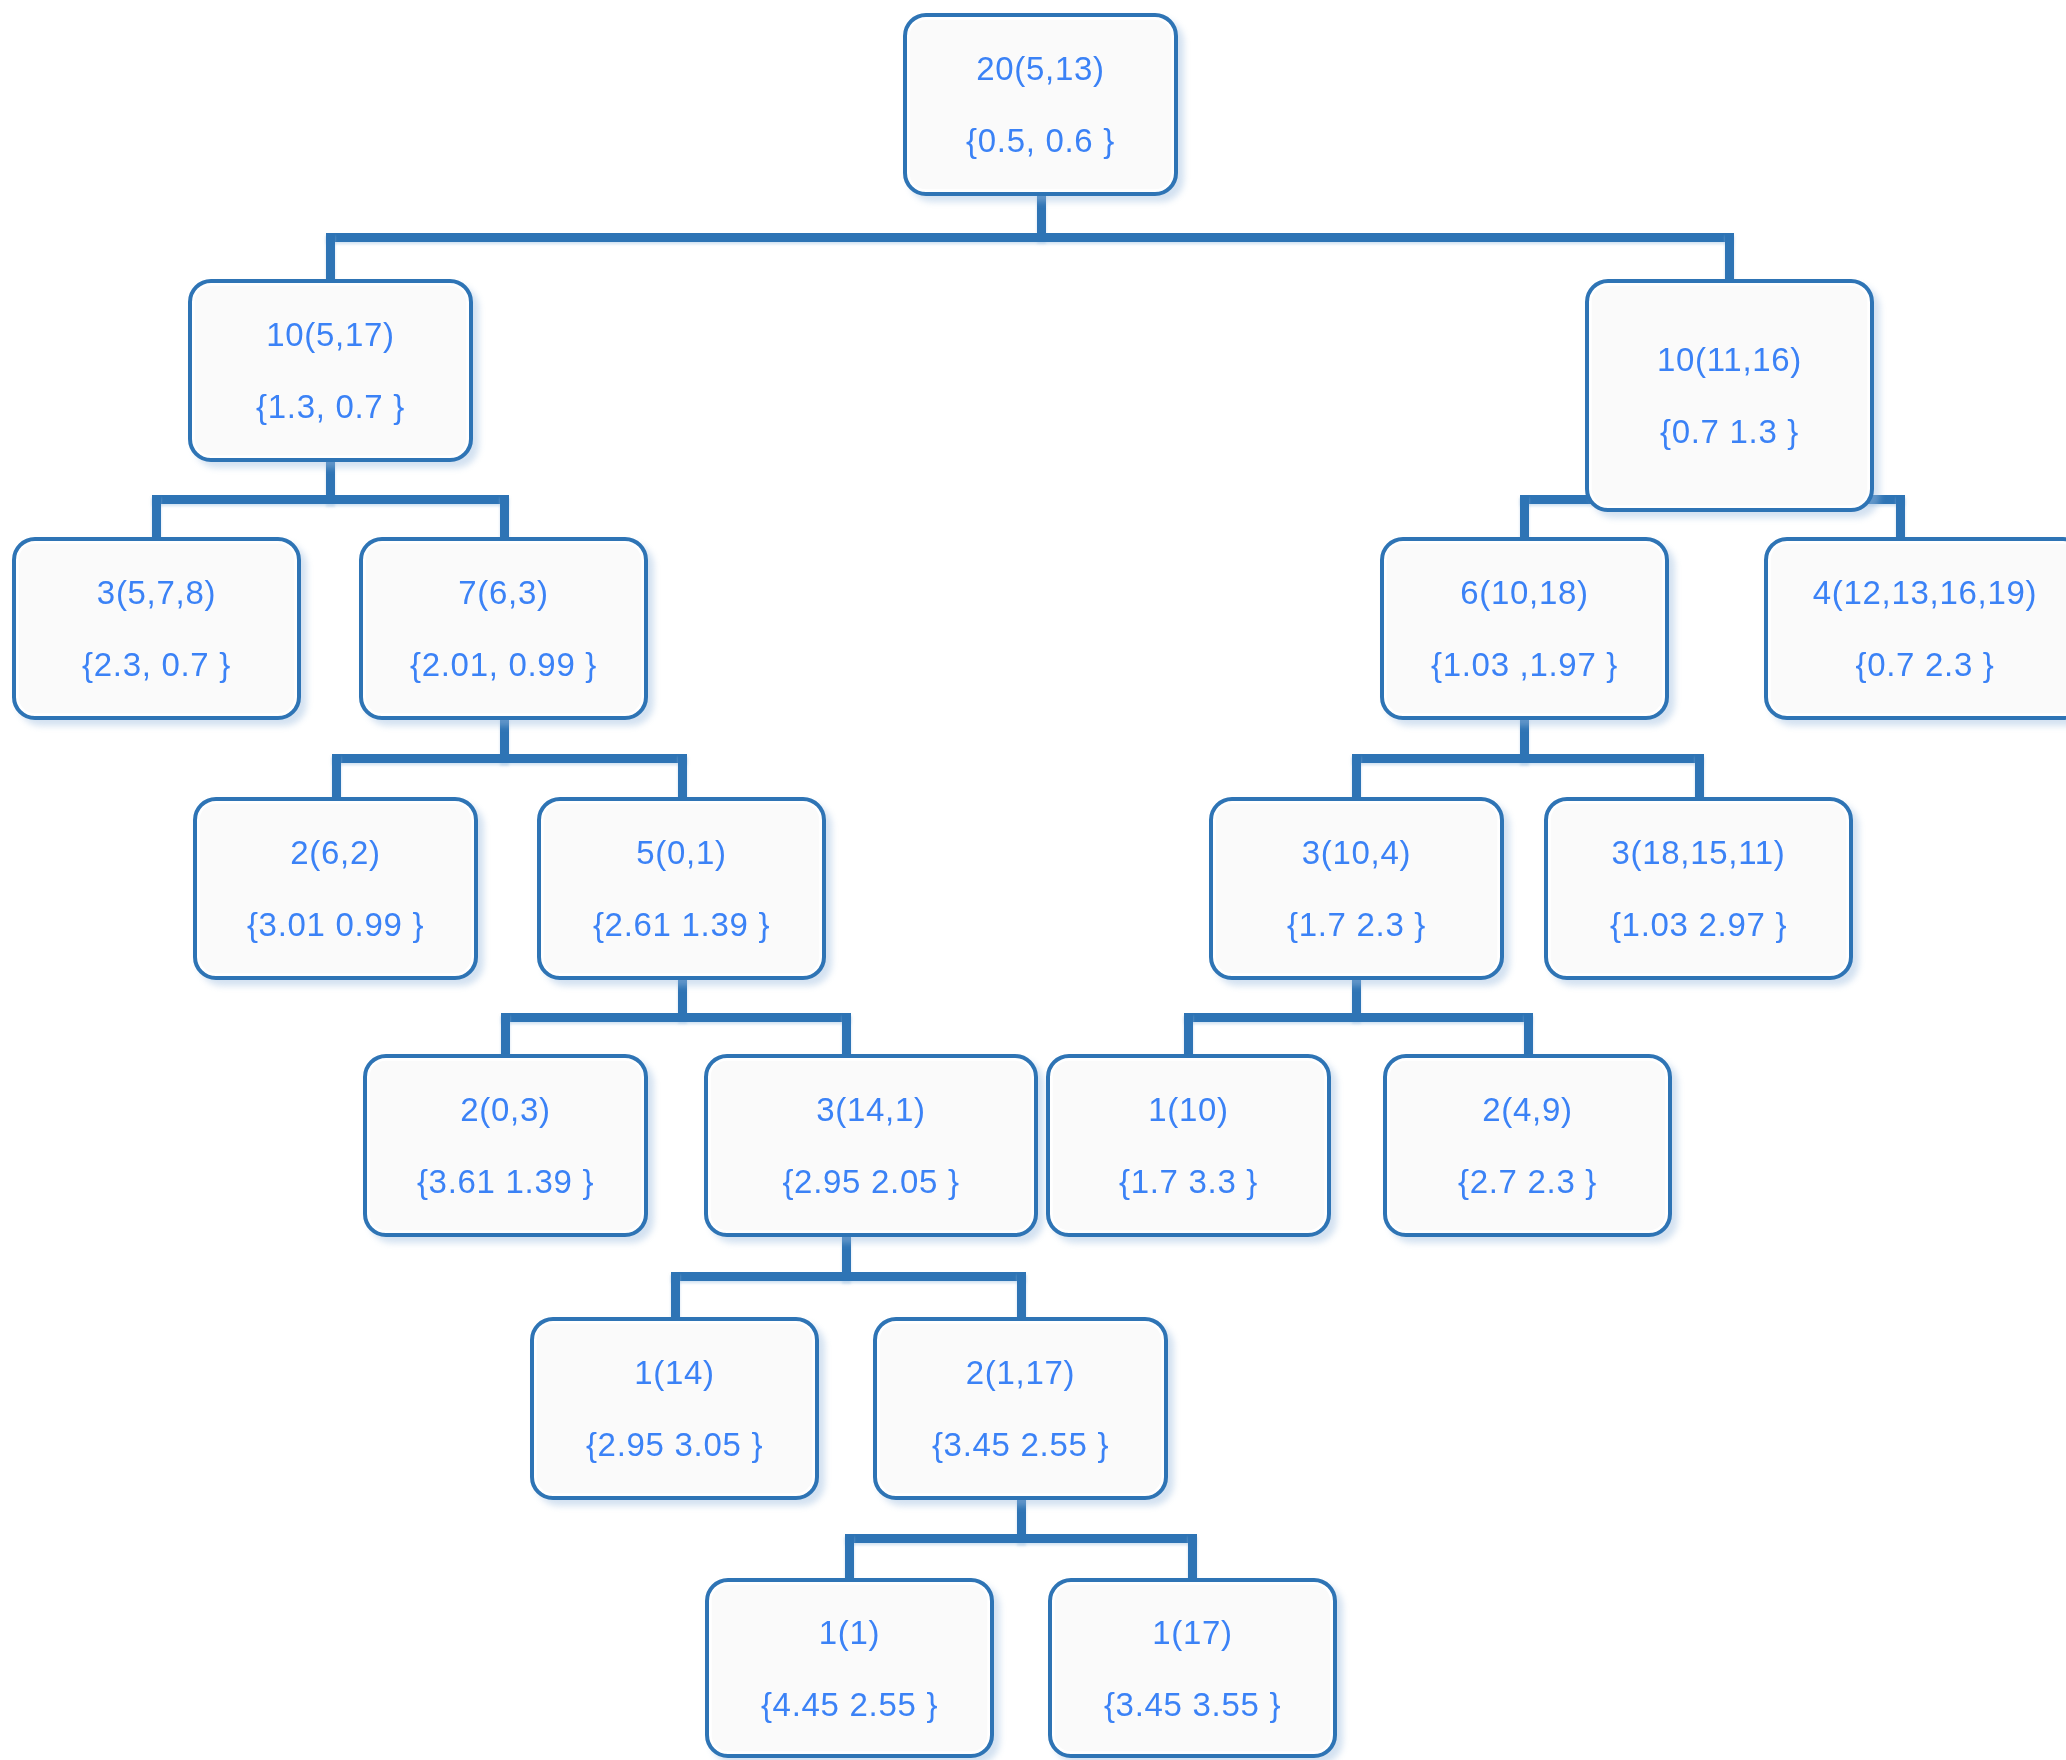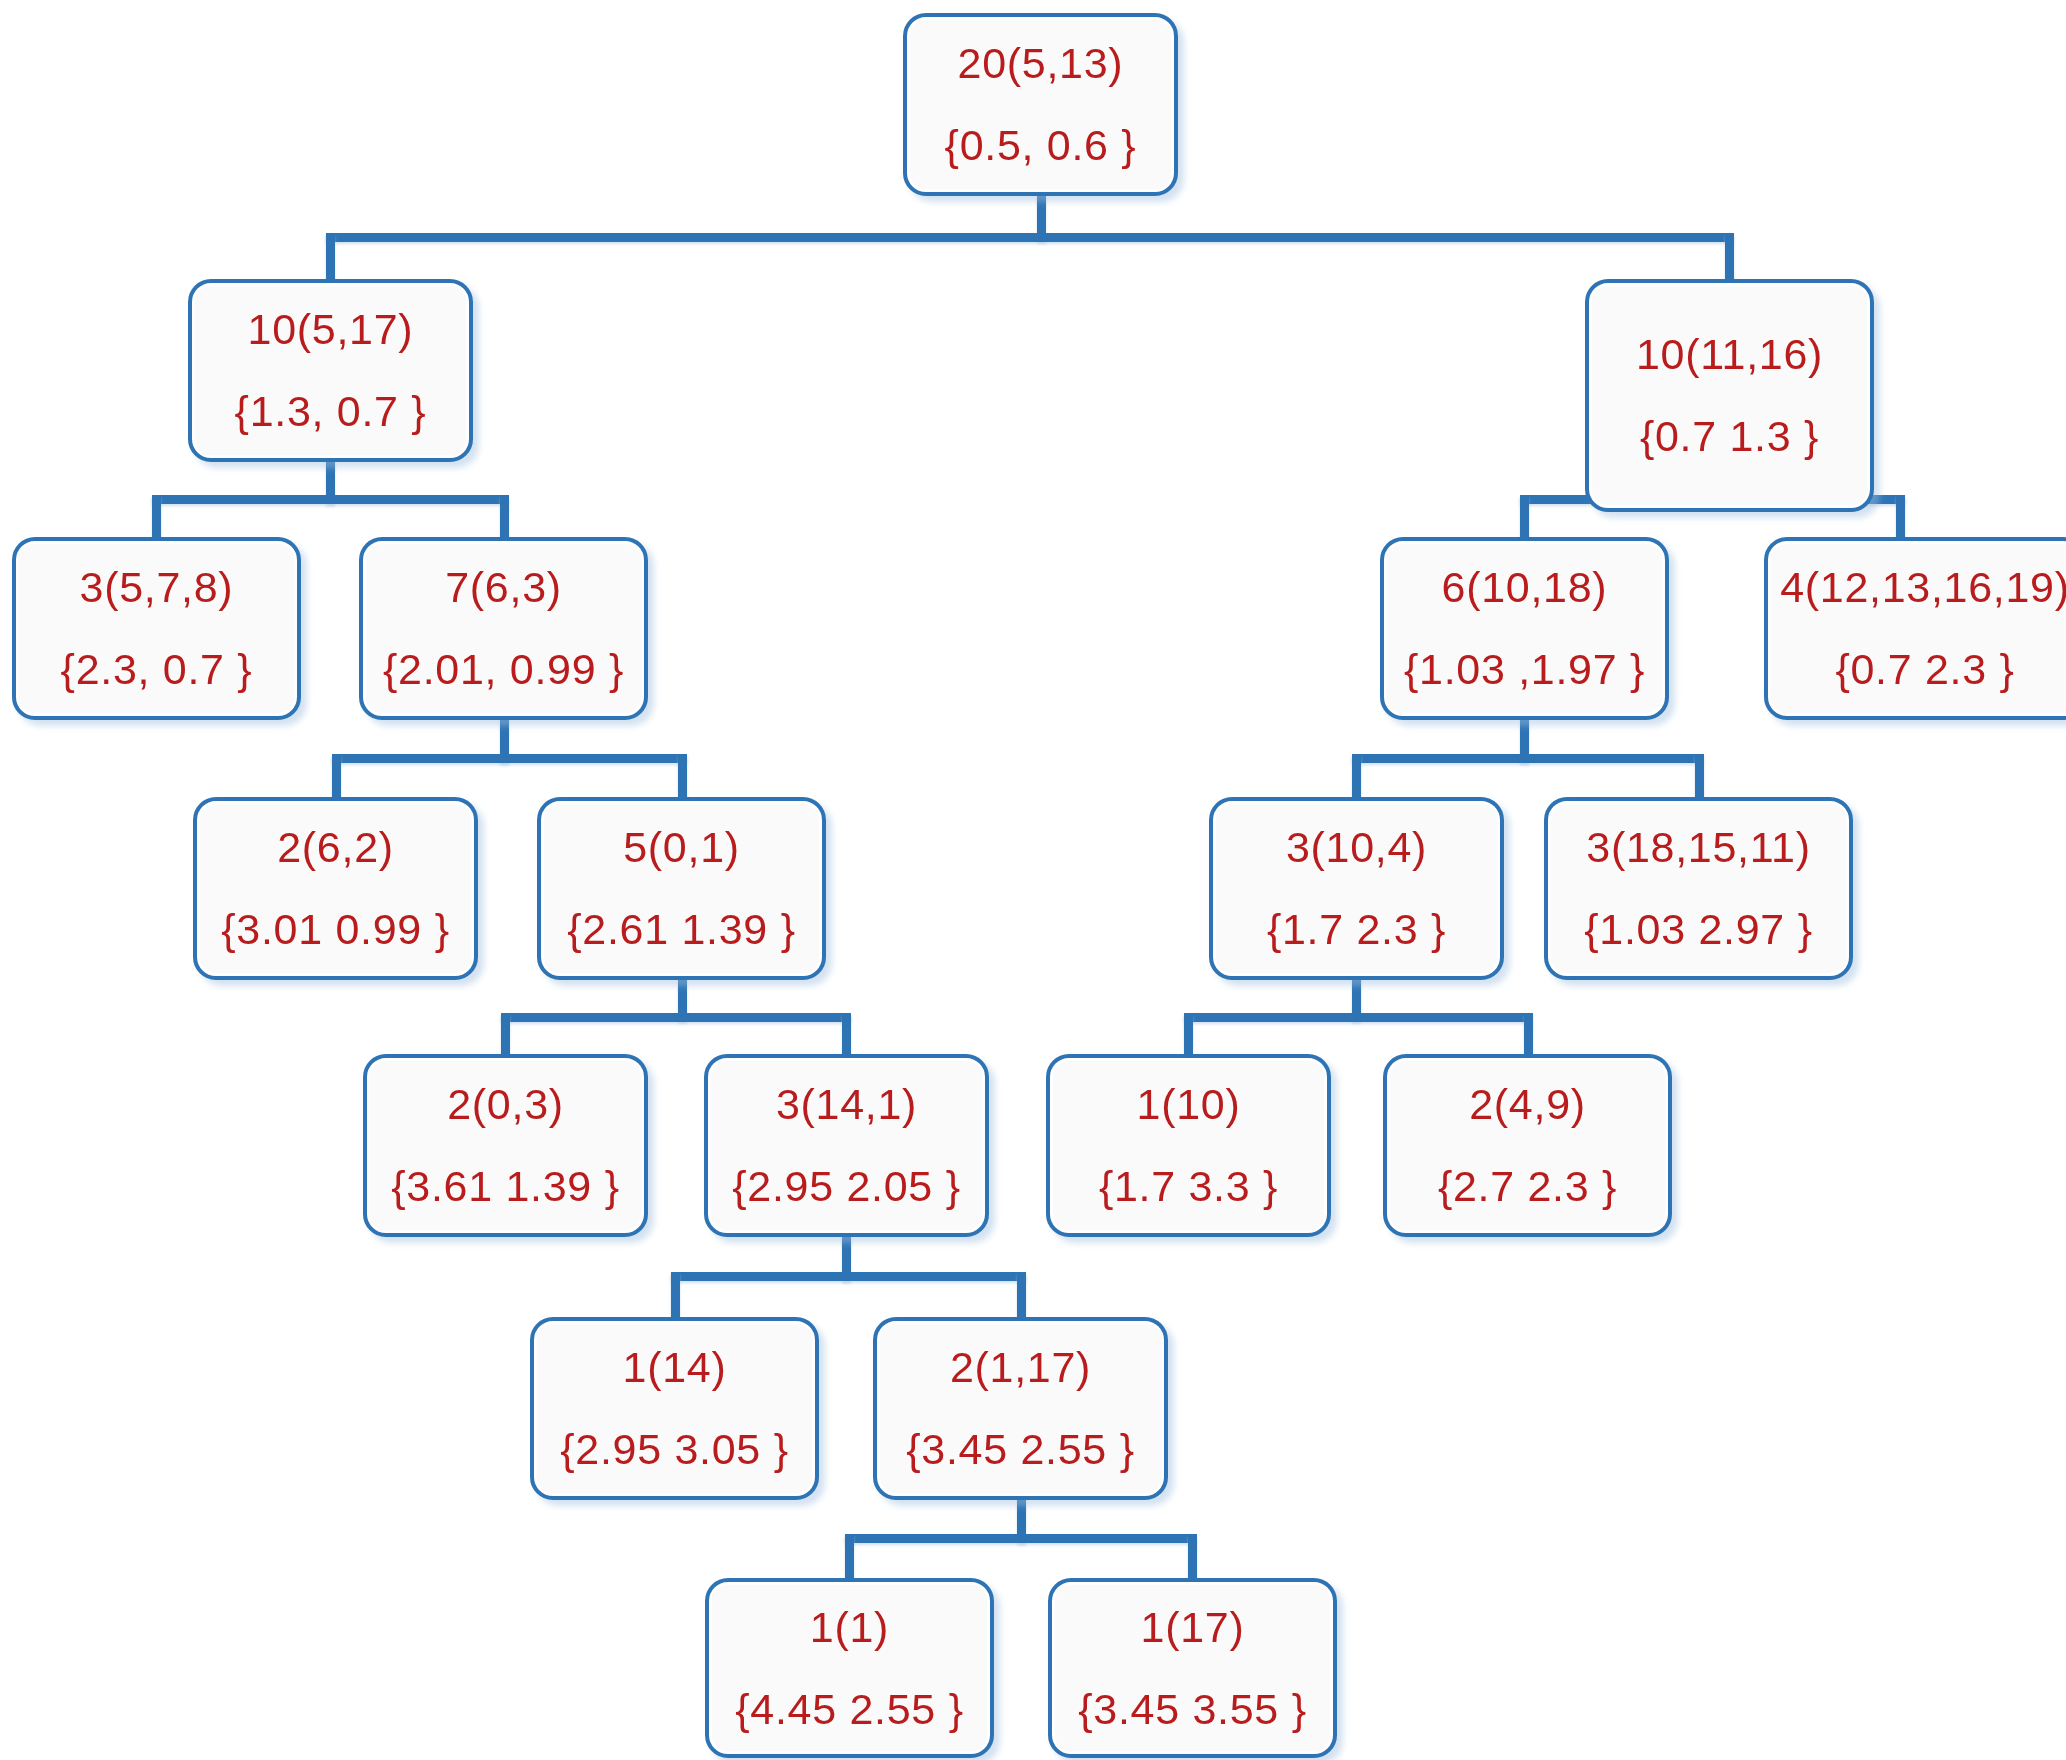--- a/index.html
+++ b/index.html
@@ -24,22 +24,22 @@
     box-shadow: 6px 6px 6.7px rgba(160, 190, 225, 0.45),
                 inset 0 0 0 2.7px #ffffff;
     display: flex;
     flex-direction: column;
     align-items: center;
     justify-content: center;
     row-gap: 39px;
     z-index: 2;
   }
   .node .line1, .node .line2 {
-    color: #b91c1c;
-    font-size: 43px;
+    color: #3b82f6;
+    font-size: 33px;
     line-height: 1;
     white-space: nowrap;
     letter-spacing: 0.7px;
   }
   .connector {
     position: absolute;
     background: #2E74B5;
     box-shadow: 0 2.7px 2.7px rgba(170, 200, 230, 0.55);
     z-index: 1;
   }
@@ -125,21 +125,21 @@
       <div class="line2">{1.7 2.3 }</div>
     </div>
     <div class="node" style="left: 1544px; top: 797px; width: 309px; height: 183px;">
       <div class="line1">3(18,15,11)</div>
       <div class="line2">{1.03 2.97 }</div>
     </div>
     <div class="node" style="left: 363px; top: 1054px; width: 285px; height: 183px;">
       <div class="line1">2(0,3)</div>
       <div class="line2">{3.61 1.39 }</div>
     </div>
-    <div class="node" style="left: 704px; top: 1054px; width: 285px; height: 183px; text-align: right;">
+    <div class="node" style="left: 704px; top: 1054px; width: 334px; height: 183px; text-align: right;">
       <div class="line1">3(14,1)</div>
       <div class="line2">{2.95 2.05 }</div>
     </div>
     <div class="node" style="left: 1046px; top: 1054px; width: 285px; height: 183px;">
       <div class="line1">1(10)</div>
       <div class="line2">{1.7 3.3 }</div>
     </div>
     <div class="node" style="left: 1383px; top: 1054px; width: 289px; height: 183px;">
       <div class="line1">2(4,9)</div>
       <div class="line2">{2.7 2.3 }</div>

